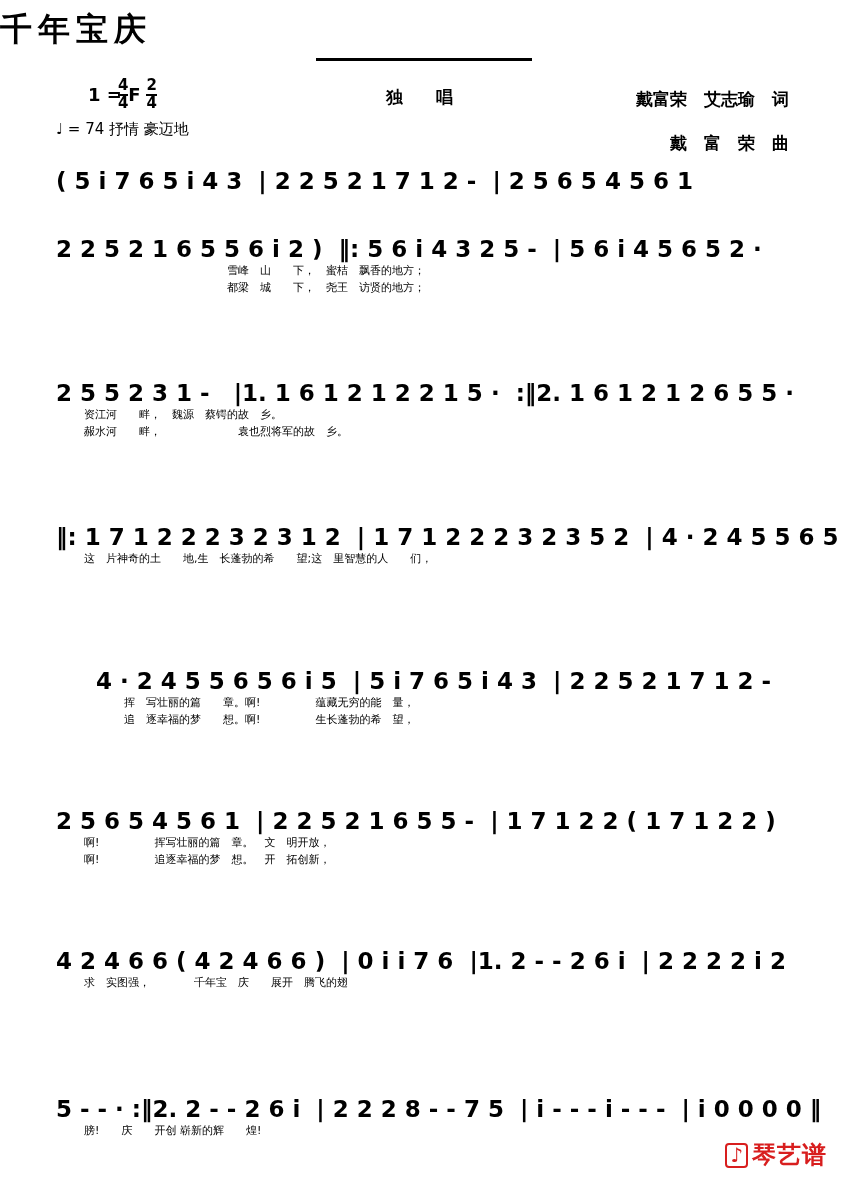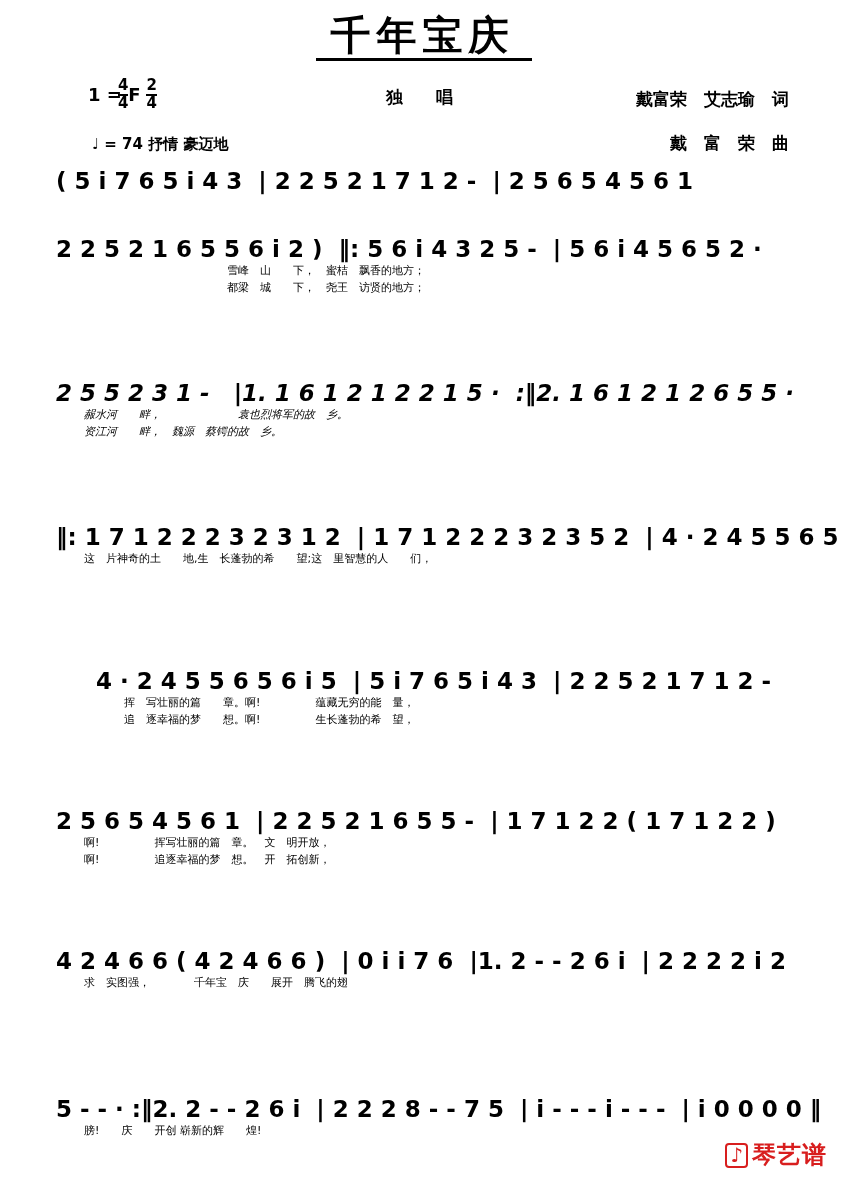--- a/index.html
+++ b/index.html
@@ -9,24 +9,23 @@
     font-family:"Liberation Serif", serif;
     color:#000;
     position:relative;
     overflow:hidden;
   }
   .page{position:relative;width:845px;height:1181px;}
 
   
   .title{
     position:absolute;top:8px;left:0;width:845px;
-    text-align:center;
     font-family:"DejaVu Sans", sans-serif;
     font-weight:bold;
-    font-size:40px;
+    font-size:32px;
     letter-spacing:6px;
   }
   .title-underline{
     position:absolute;top:58px;left:316px;width:216px;height:3px;background:#000;
   }
 
   
   .key-sig{
     position:absolute;left:56px;top:84px;
     font-family:"DejaVu Sans", sans-serif;
@@ -35,25 +34,24 @@
   .meter{
     position:absolute;left:118px;top:78px;
     font-family:"DejaVu Sans", sans-serif;
     font-size:15px;font-weight:bold;
     display:flex;gap:18px;
   }
   .frac{display:inline-block;text-align:center;line-height:1.05;}
   .frac .num{display:block;}
   .frac .den{display:block;border-top:2px solid #000;padding-top:0px;}
   .tempo{
-    position:absolute;left:56px;top:135px;
+    position:absolute;left:56px;top:120px;
     font-family:"DejaVu Sans", sans-serif;
-    font-size:15px;font-weight:bold;
+    font-size:15px;font-weight:normal;
     white-space:nowrap;
-    margin-left:36px;
   }
   .solo{
     position:absolute;left:386px;top:86px;
     font-family:"DejaVu Sans", sans-serif;
     font-size:17px;font-weight:bold;letter-spacing:8px;
   }
   .credit-1{
     position:absolute;right:56px;top:88px;
     font-family:"DejaVu Sans", sans-serif;
     font-size:17px;font-weight:bold;white-space:nowrap;
@@ -127,24 +125,24 @@
   <div class="system" style="top:168px;">
     <div class="staff-line">( 5 i 7 6 5 i 4 3  | 2 2 5 2 1 7 1 2 -  | 2 5 6 5 4 5 6 1</div>
   </div>
 
   <div class="system" style="top:236px;">
     <div class="staff-line">2 2 5 2 1 6 5 5 6 i 2 )  ‖: 5 6 i 4 3 2 5 -  | 5 6 i 4 5 6 5 2 ·</div>
     <div class="lyric-line">　　　　　　　　　　　　　雪峰　山　　下，　蜜桔　飘香的地方；</div>
     <div class="lyric-line">　　　　　　　　　　　　　都梁　城　　下，　尧王　访贤的地方；</div>
   </div>
 
-  <div class="system" style="top:380px;font-style:italic;">
+  <div class="system" style="top:380px;">
     <div class="staff-line">2 5 5 2 3 1 -   |1. 1 6 1 2 1 2 2 1 5 ·  :‖2. 1 6 1 2 1 2 6 5 5 ·</div>
+    <div class="lyric-line">资江河　　畔，　魏源　蔡锷的故　乡。</div>
     <div class="lyric-line">赧水河　　畔，　　　　　　　袁也烈将军的故　乡。</div>
-    <div class="lyric-line">资江河　　畔，　魏源　蔡锷的故　乡。</div>
   </div>
 
   <div class="system" style="top:524px;">
     <div class="staff-line">‖: 1 7 1 2 2 2 3 2 3 1 2  | 1 7 1 2 2 2 3 2 3 5 2  | 4 · 2 4 5 5 6 5 6 4 5</div>
     <div class="lyric-line">这　片神奇的土　　地,生　长蓬勃的希　　望;这　里智慧的人　　们，</div>
   </div>
 
   <div class="system" style="top:668px;margin-left:40px;">
     <div class="staff-line">4 · 2 4 5 5 6 5 6 i 5  | 5 i 7 6 5 i 4 3  | 2 2 5 2 1 7 1 2 -</div>
     <div class="lyric-line">挥　写壮丽的篇　　章。啊!　　　　　蕴藏无穷的能　量，</div>

